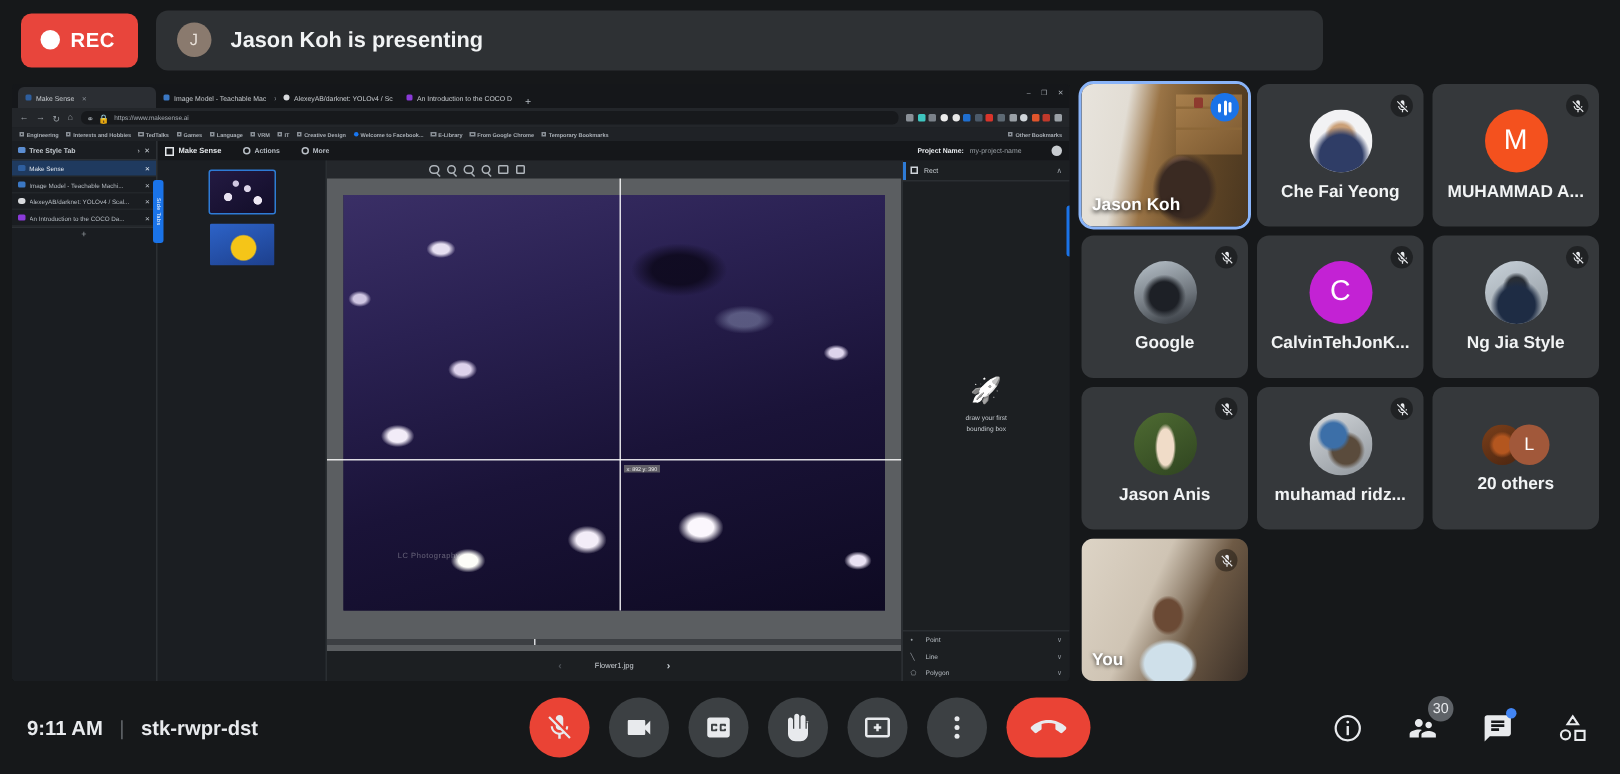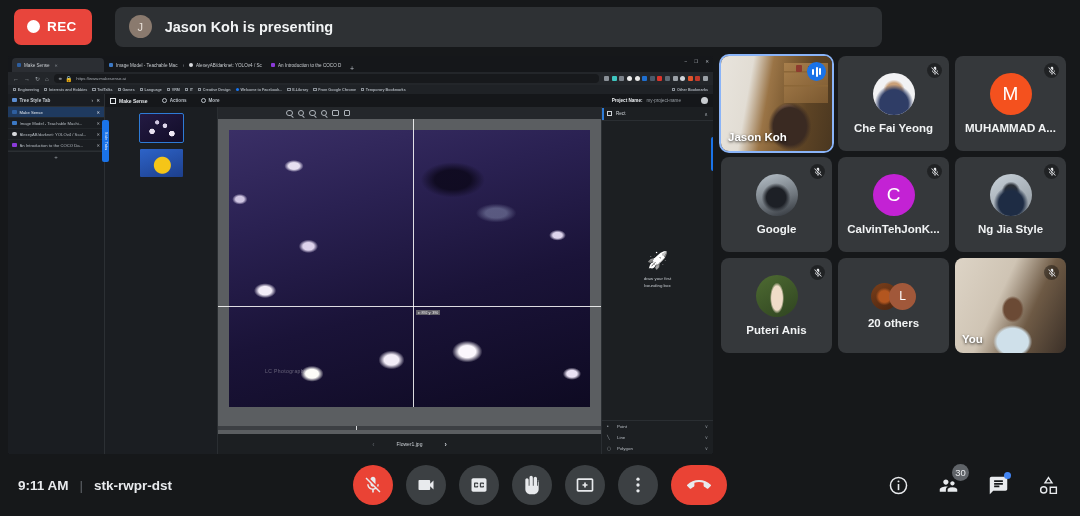--- a/index.html
+++ b/index.html
@@ -5,21 +5,21 @@
   * { box-sizing: border-box; margin: 0; padding: 0; }
   html, body {
     width: 1080px; height: 516px;
     background: #16181a;
     font-family: "Liberation Sans", sans-serif;
     overflow: hidden;
   }
   #app { position: relative; width: 1080px; height: 516px; background: #16181a; }
 
   
-  .topbar { position:absolute; left:0; top:0; width:896px; height:53px; display:flex; align-items:center; padding:0 14px; gap:23px; }
+  .topbar { position:absolute; left:0; top:0; width:896px; height:53px; display:flex; align-items:center; padding:0 14px; gap:12px; }
   .rec-pill { display:flex; align-items:center; gap:7px; background:#e8453c; border-radius:7px; height:36px; padding:0 15px 0 13px; }
   .rec-dot { width:13px; height:13px; border-radius:50%; background:#fff; }
   .rec-label { color:#fff; font-size:13.5px; font-weight:bold; letter-spacing:.4px; }
   .present-bar { flex:1; height:40px; background:#2e3134; border-radius:8px; display:flex; align-items:center; gap:13px; padding:0 14px; }
   .pres-avatar { width:23px; height:23px; border-radius:50%; background:#8a7a6e; color:#e8e0d8; font-size:11px; display:flex; align-items:center; justify-content:center; }
   .pres-text { color:#f1f3f4; font-size:14.5px; font-weight:bold; }
 
   
   .share { position:absolute; left:8px; top:56px; width:705px; height:398px; background:#1b1d20; border-radius:3px; overflow:hidden; }
 
@@ -522,24 +522,35 @@
 
     <div class="tile">
       <div class="mic-off">
         <svg viewBox="0 0 24 24" fill="#e8eaed">
             <path d="M19 11h-1.7c0 .74-.16 1.43-.43 2.05l1.23 1.23c.56-.98.9-2.09.9-3.28zM15 11.16V5c0-1.66-1.34-3-3-3S9 3.34 9 5v.18l6 5.98zM4.27 3L3 4.27l6.01 6.01V11c0 1.66 1.33 3 2.99 3 .22 0 .44-.03.65-.08l1.66 1.66c-.71.33-1.5.52-2.31.52-2.76 0-5.3-2.1-5.3-5.1H5c0 3.41 2.72 6.23 6 6.72V21h2v-3.28c.91-.13 1.77-.45 2.54-.9L19.73 21 21 19.73 4.27 3z"></path>
           </svg>
       </div>
       <div class="av">
         <div style="width:100%;height:100%;background:radial-gradient(ellipse 9px 20px at 50% 55%,#f0dcc8 60%,rgba(240,220,200,0) 78%),linear-gradient(150deg,#4e6b32,#2f4420)"></div>
       </div>
-      <span class="name">Puteri Anis</span>
-    </div>
-
-
+      <span class="name">Jason Anis</span>
+    </div>
+
+
+    <div class="tile">
+      <div class="mic-off">
+        <svg viewBox="0 0 24 24" fill="#e8eaed">
+            <path d="M19 11h-1.7c0 .74-.16 1.43-.43 2.05l1.23 1.23c.56-.98.9-2.09.9-3.28zM15 11.16V5c0-1.66-1.34-3-3-3S9 3.34 9 5v.18l6 5.98zM4.27 3L3 4.27l6.01 6.01V11c0 1.66 1.33 3 2.99 3 .22 0 .44-.03.65-.08l1.66 1.66c-.71.33-1.5.52-2.31.52-2.76 0-5.3-2.1-5.3-5.1H5c0 3.41 2.72 6.23 6 6.72V21h2v-3.28c.91-.13 1.77-.45 2.54-.9L19.73 21 21 19.73 4.27 3z"></path>
+          </svg>
+      </div>
+      <div class="av">
+        <div style="width:100%;height:100%;background:radial-gradient(circle at 38% 36%,#3c6fa8 22%,rgba(60,111,168,0) 30%),radial-gradient(circle at 58% 60%,#5a4b3c 26%,rgba(90,75,60,0) 36%),linear-gradient(150deg,#d4d8dc,#8f959b)"></div>
+      </div>
+      <span class="name">muhamad ridz...</span>
+    </div>
 
 
     <div class="tile">
       <div class="stack">
         <div class="av">
           <div style="width:100%;height:100%;background:radial-gradient(circle at 50% 50%,#b3561f 30%,rgba(179,86,31,0) 46%),linear-gradient(150deg,#7b3f1a,#4b2510)"></div>
         </div>
         <div class="av" style="background:#a1583a">L</div>
       </div>
       <span class="name">20 others</span>

